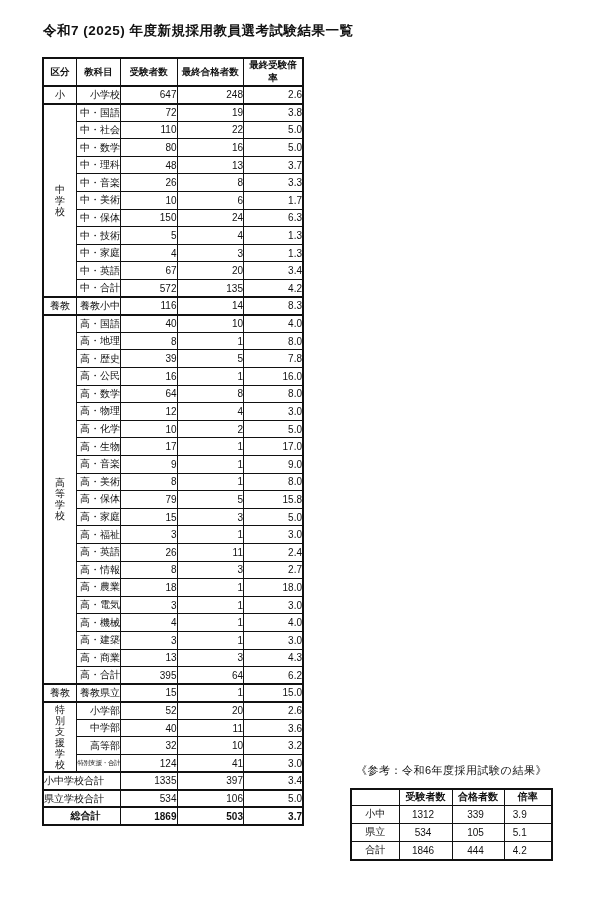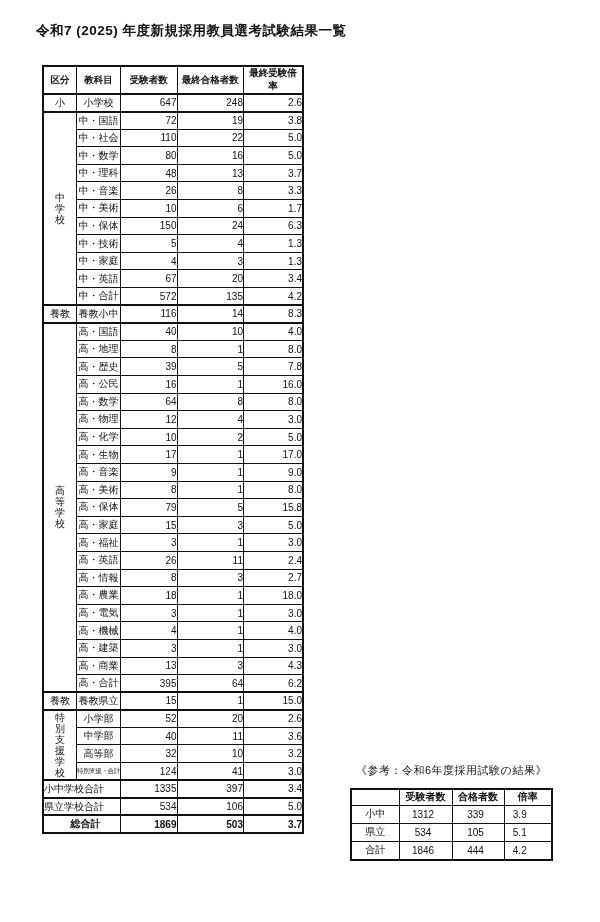--- a/index.html
+++ b/index.html
@@ -1,33 +1,33 @@
 <!DOCTYPE html>
 <html><head>
 <meta charset="utf-8">
 <style>
   * { margin:0; padding:0; box-sizing:border-box; }
   html,body { width:600px; height:922px; background:#fff; }
   body { font-family:"Liberation Sans","DejaVu Sans",sans-serif; color:#111; }
   .page { position:relative; width:600px; height:922px; background:#fff; overflow:hidden; }
 
-  .title { position:absolute; left:36px; top:22px; font-size:13.5px; font-weight:bold; letter-spacing:0.5px; }
+  .title { position:absolute; left:43px; top:22px; font-size:13.5px; font-weight:bold; letter-spacing:0.5px; }
 
   table { border-collapse:collapse; table-layout:fixed; }
 
   
-  .main { position:absolute; left:42px; top:65px; width:262px; border:2px solid #111; }
+  .main { position:absolute; left:42px; top:57px; width:262px; border:2px solid #111; }
   .main th, .main td { border:1px solid #111; overflow:hidden; vertical-align:middle; }
   .main th { height:19px; font-size:9.5px; font-weight:bold; text-align:center; padding:0 1px; }
   .main td { height:17.6px; font-size:10px; padding:0; }
   .main tr.gs td { border-top:2px solid #111; }
 
   .cat  { text-align:center; line-height:11px; }
   .vert { white-space:pre-line; font-size:10px; }
-  .subj { text-align:center; padding:0 2px; }
+  .subj { text-align:right; padding:0 2px; }
   .subj.small { font-size:6.5px; letter-spacing:-0.4px; }
   .num  { text-align:right; padding-right:4px; }
   .sum-label { }
   .sum-label.left { text-align:center; padding-left:7px; }
   tr.bold td { font-weight:bold; }
 
   
   .ref-caption { position:absolute; left:356px; top:763px; font-size:11px; letter-spacing:0.5px; }
   .ref { position:absolute; left:350px; top:788px; width:201px; border:2px solid #111; }
   .ref th, .ref td { border:1px solid #111; overflow:hidden; vertical-align:middle; }

